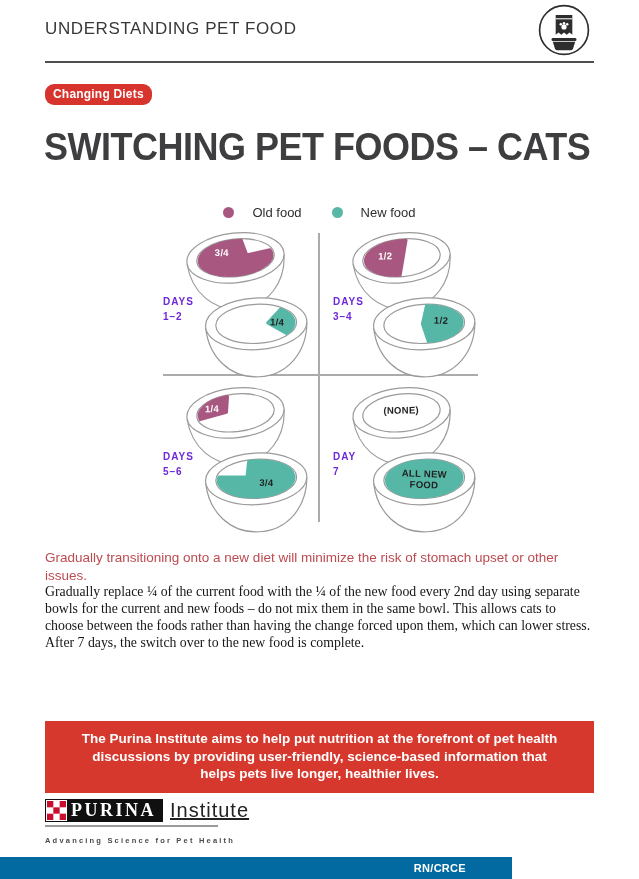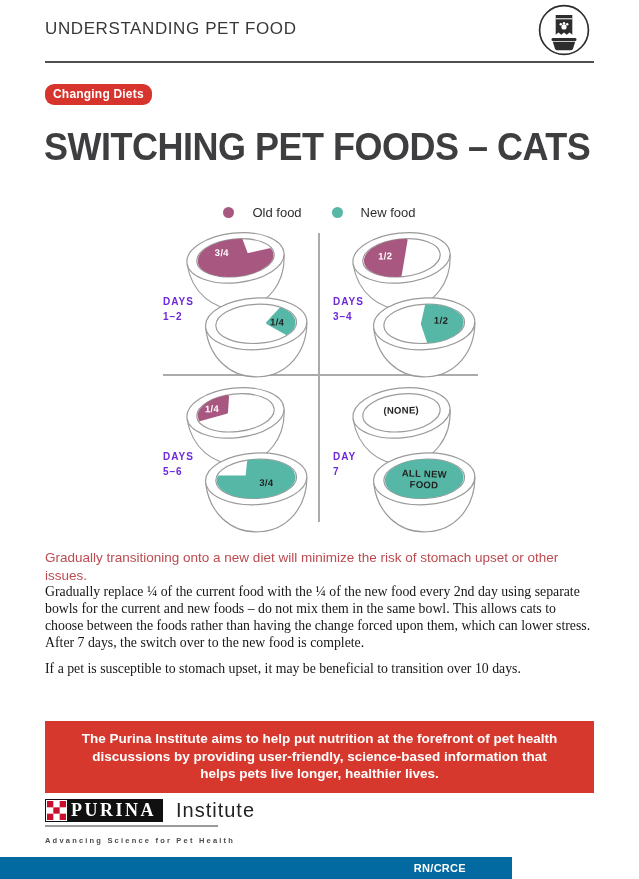--- a/index.html
+++ b/index.html
@@ -68,21 +68,21 @@
     color:#fff; font-size:13.5px; font-weight:700; line-height:17.5px;
     text-align:center; padding:9px 28px 10px;
   }
   
   .logo { position:absolute; left:45px; top:799px; }
   .logo-row { display:flex; align-items:center; }
   .logo-bar { display:flex; align-items:center; background:#101010; height:23px; padding:0 7px 0 2px; }
   .pcheck { width:19px; height:19px; display:block; margin-right:5px; outline:1px solid #fff; }
   .logo-purina { font-family:"Liberation Serif", serif; font-weight:700; font-size:18px;
     color:#fff; letter-spacing:2.5px; }
-  .logo-institute { font-size:20px; color:#222; margin-left:13px; letter-spacing:1px; }
+  .logo-institute { font-size:20px; color:#222; margin-left:7px; letter-spacing:1px;text-decoration:underline; }
   .logo-rule { width:173px; height:2px; background:#9a9a9a; margin-top:3px; }
   .logo-tagline { margin-top:9px; font-size:7.5px; font-weight:700; letter-spacing:2.2px; color:#4a4a4a; }
   
   .footer-bar {
     position:absolute; left:0; top:857px; width:512px; height:22px; background:#0369a1;
     color:#fff; font-size:11px; font-weight:700; line-height:22px;
     text-align:right; padding-right:46px; letter-spacing:.3px;
   }
 </style>
 </head>
@@ -214,21 +214,20 @@
       </svg>
       <span class="bowl-label on-new" style="left:50%; top:32%;">ALL NEW
 FOOD</span>
     </div>
   </div>
 
   <div class="highlight">Gradually transitioning onto a new diet will minimize the risk of stomach upset or other issues.</div>
 
   <div class="paras">
     <p>Gradually replace ¼ of the current food with the ¼ of the new food every 2nd day using separate bowls for the current and new foods – do not mix them in the same bowl. This allows cats to choose between the foods rather than having the change forced upon them, which can lower stress. After 7 days, the switch over to the new food is complete.</p>
-    <p>If a pet is susceptible to stomach upset, it may be beneficial to transition over 10 days.</p>
   </div>
 
   <div class="banner">The Purina Institute aims to help put nutrition at the forefront of pet health discussions by providing user-friendly, science-based information that helps pets live longer, healthier lives.</div>
 
   <div class="logo">
     <div class="logo-row">
       <div class="logo-bar">
         <svg class="pcheck" viewBox="0 0 21 21">
           <rect x="0" y="0" width="21" height="21" fill="#fff"></rect>
           <rect x="0" y="0" width="7" height="7" fill="#c8102e"></rect>

